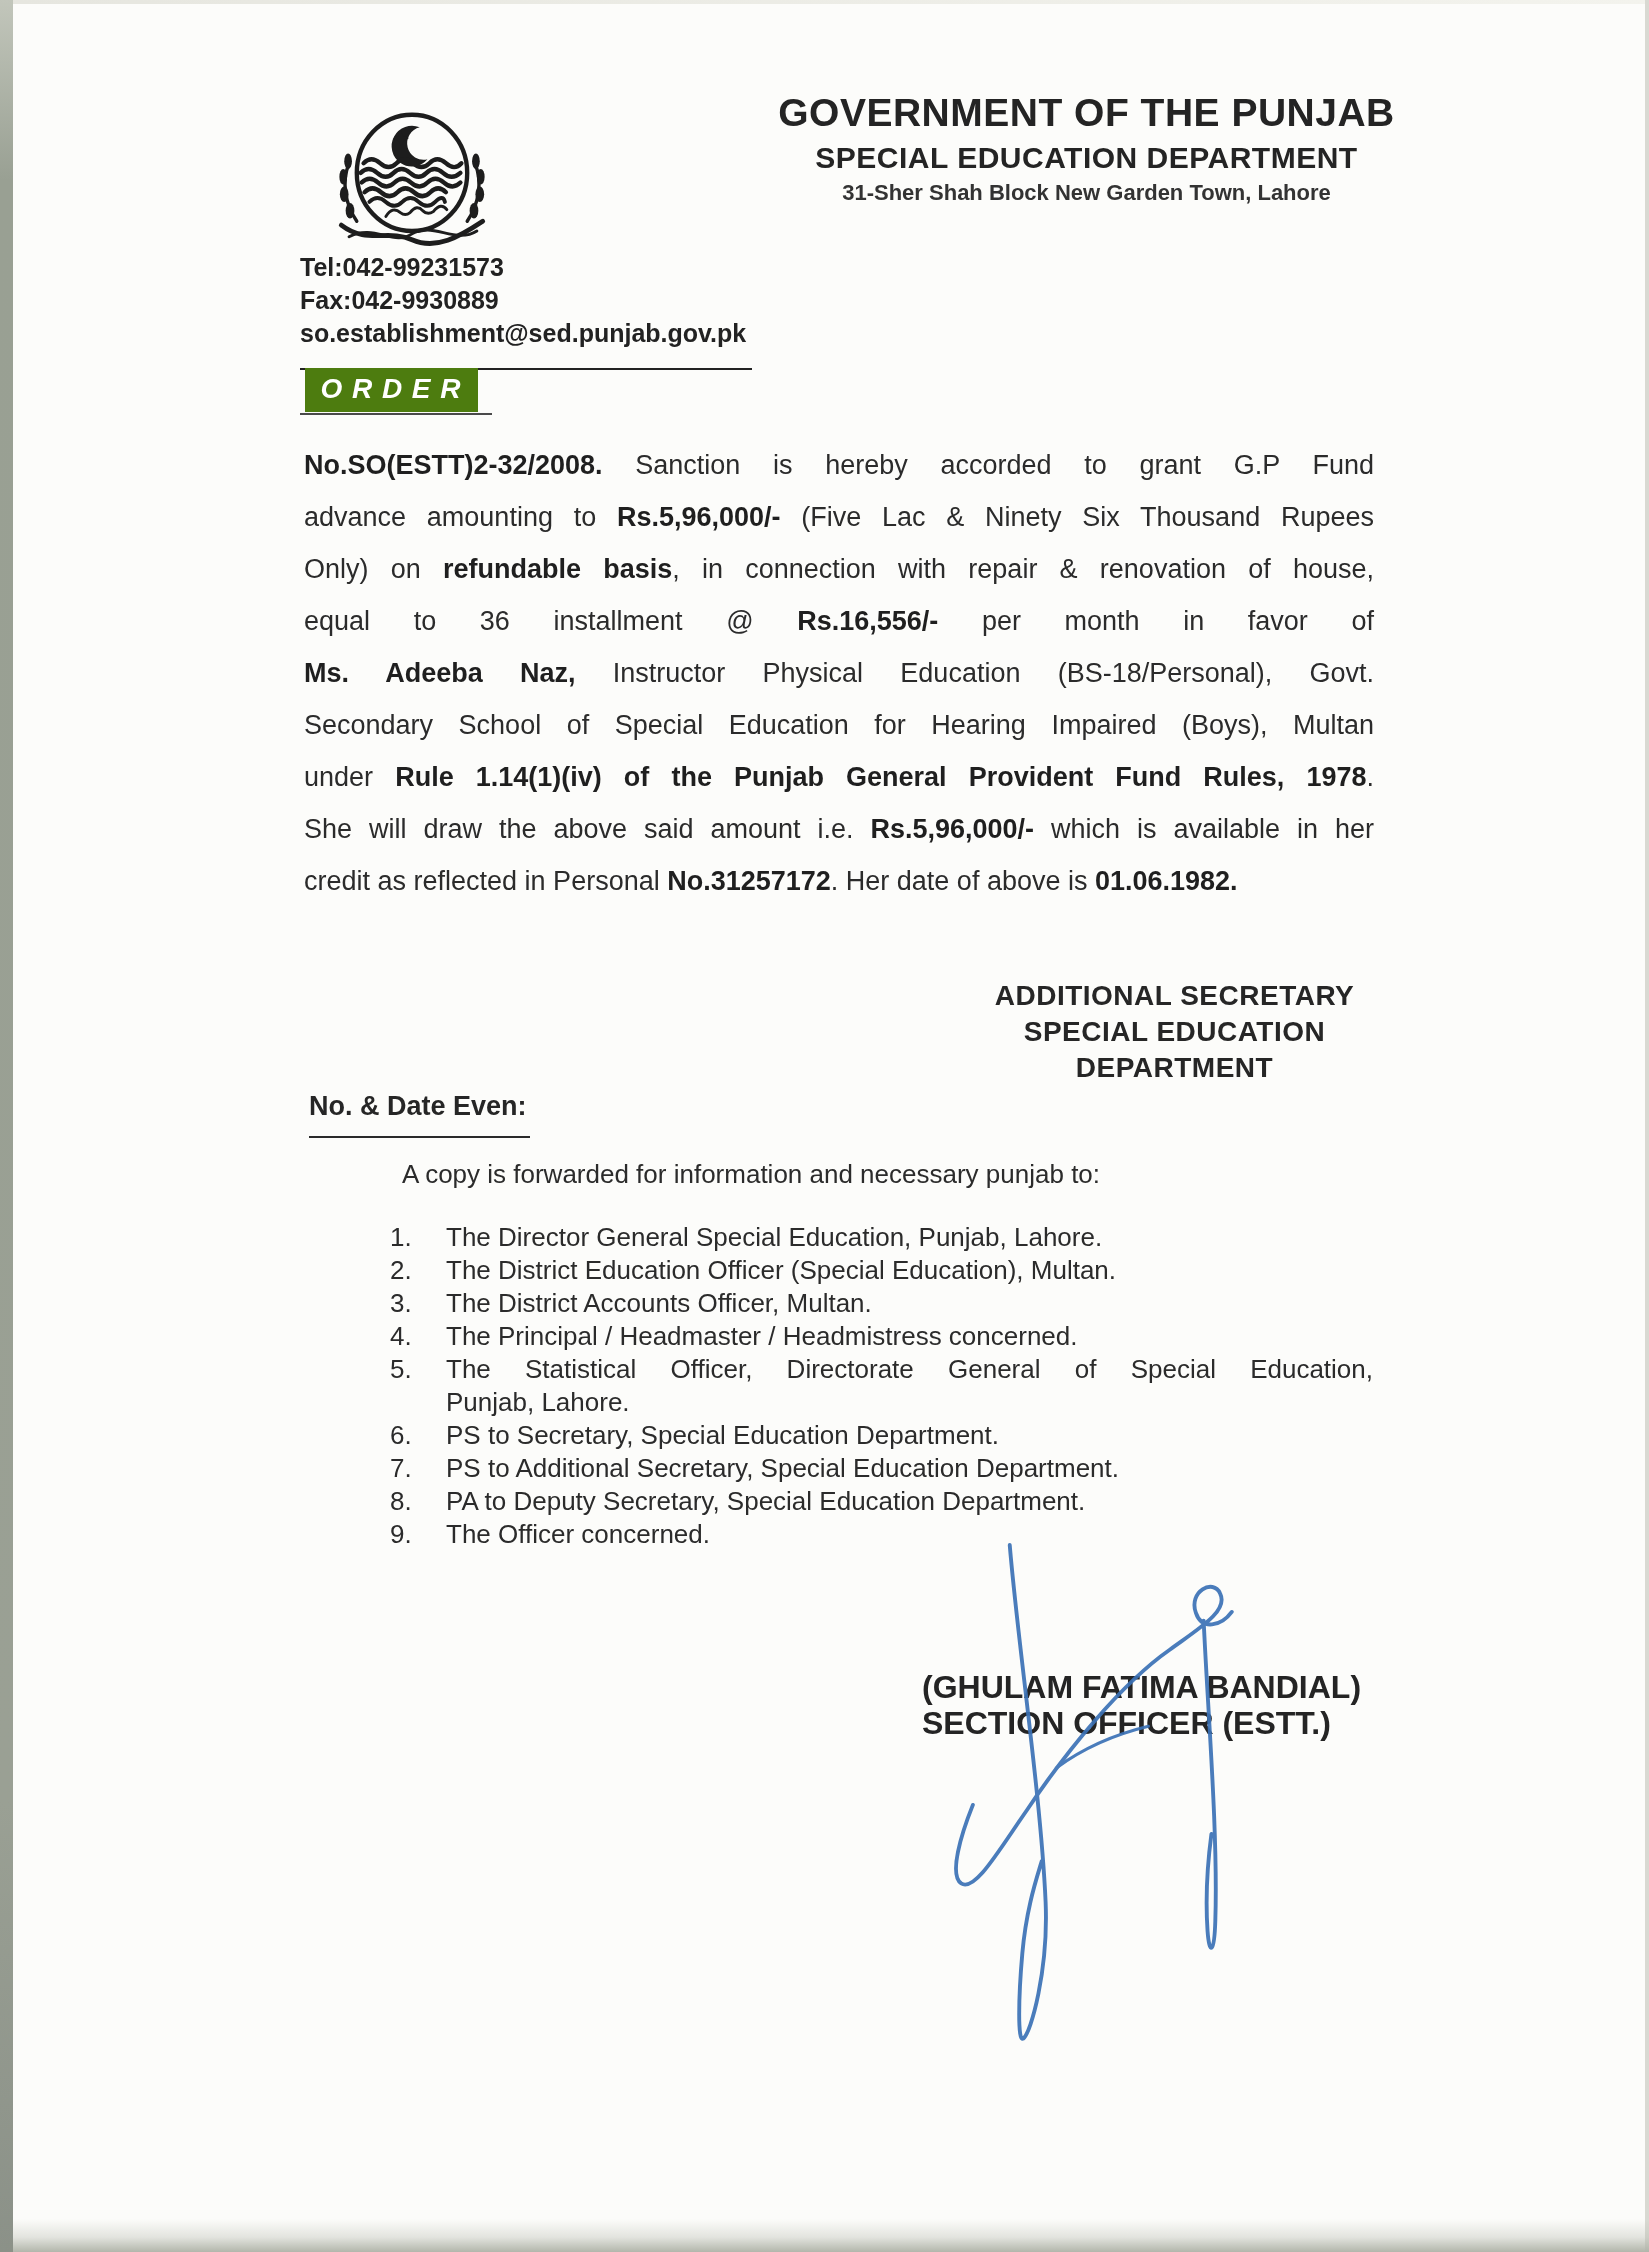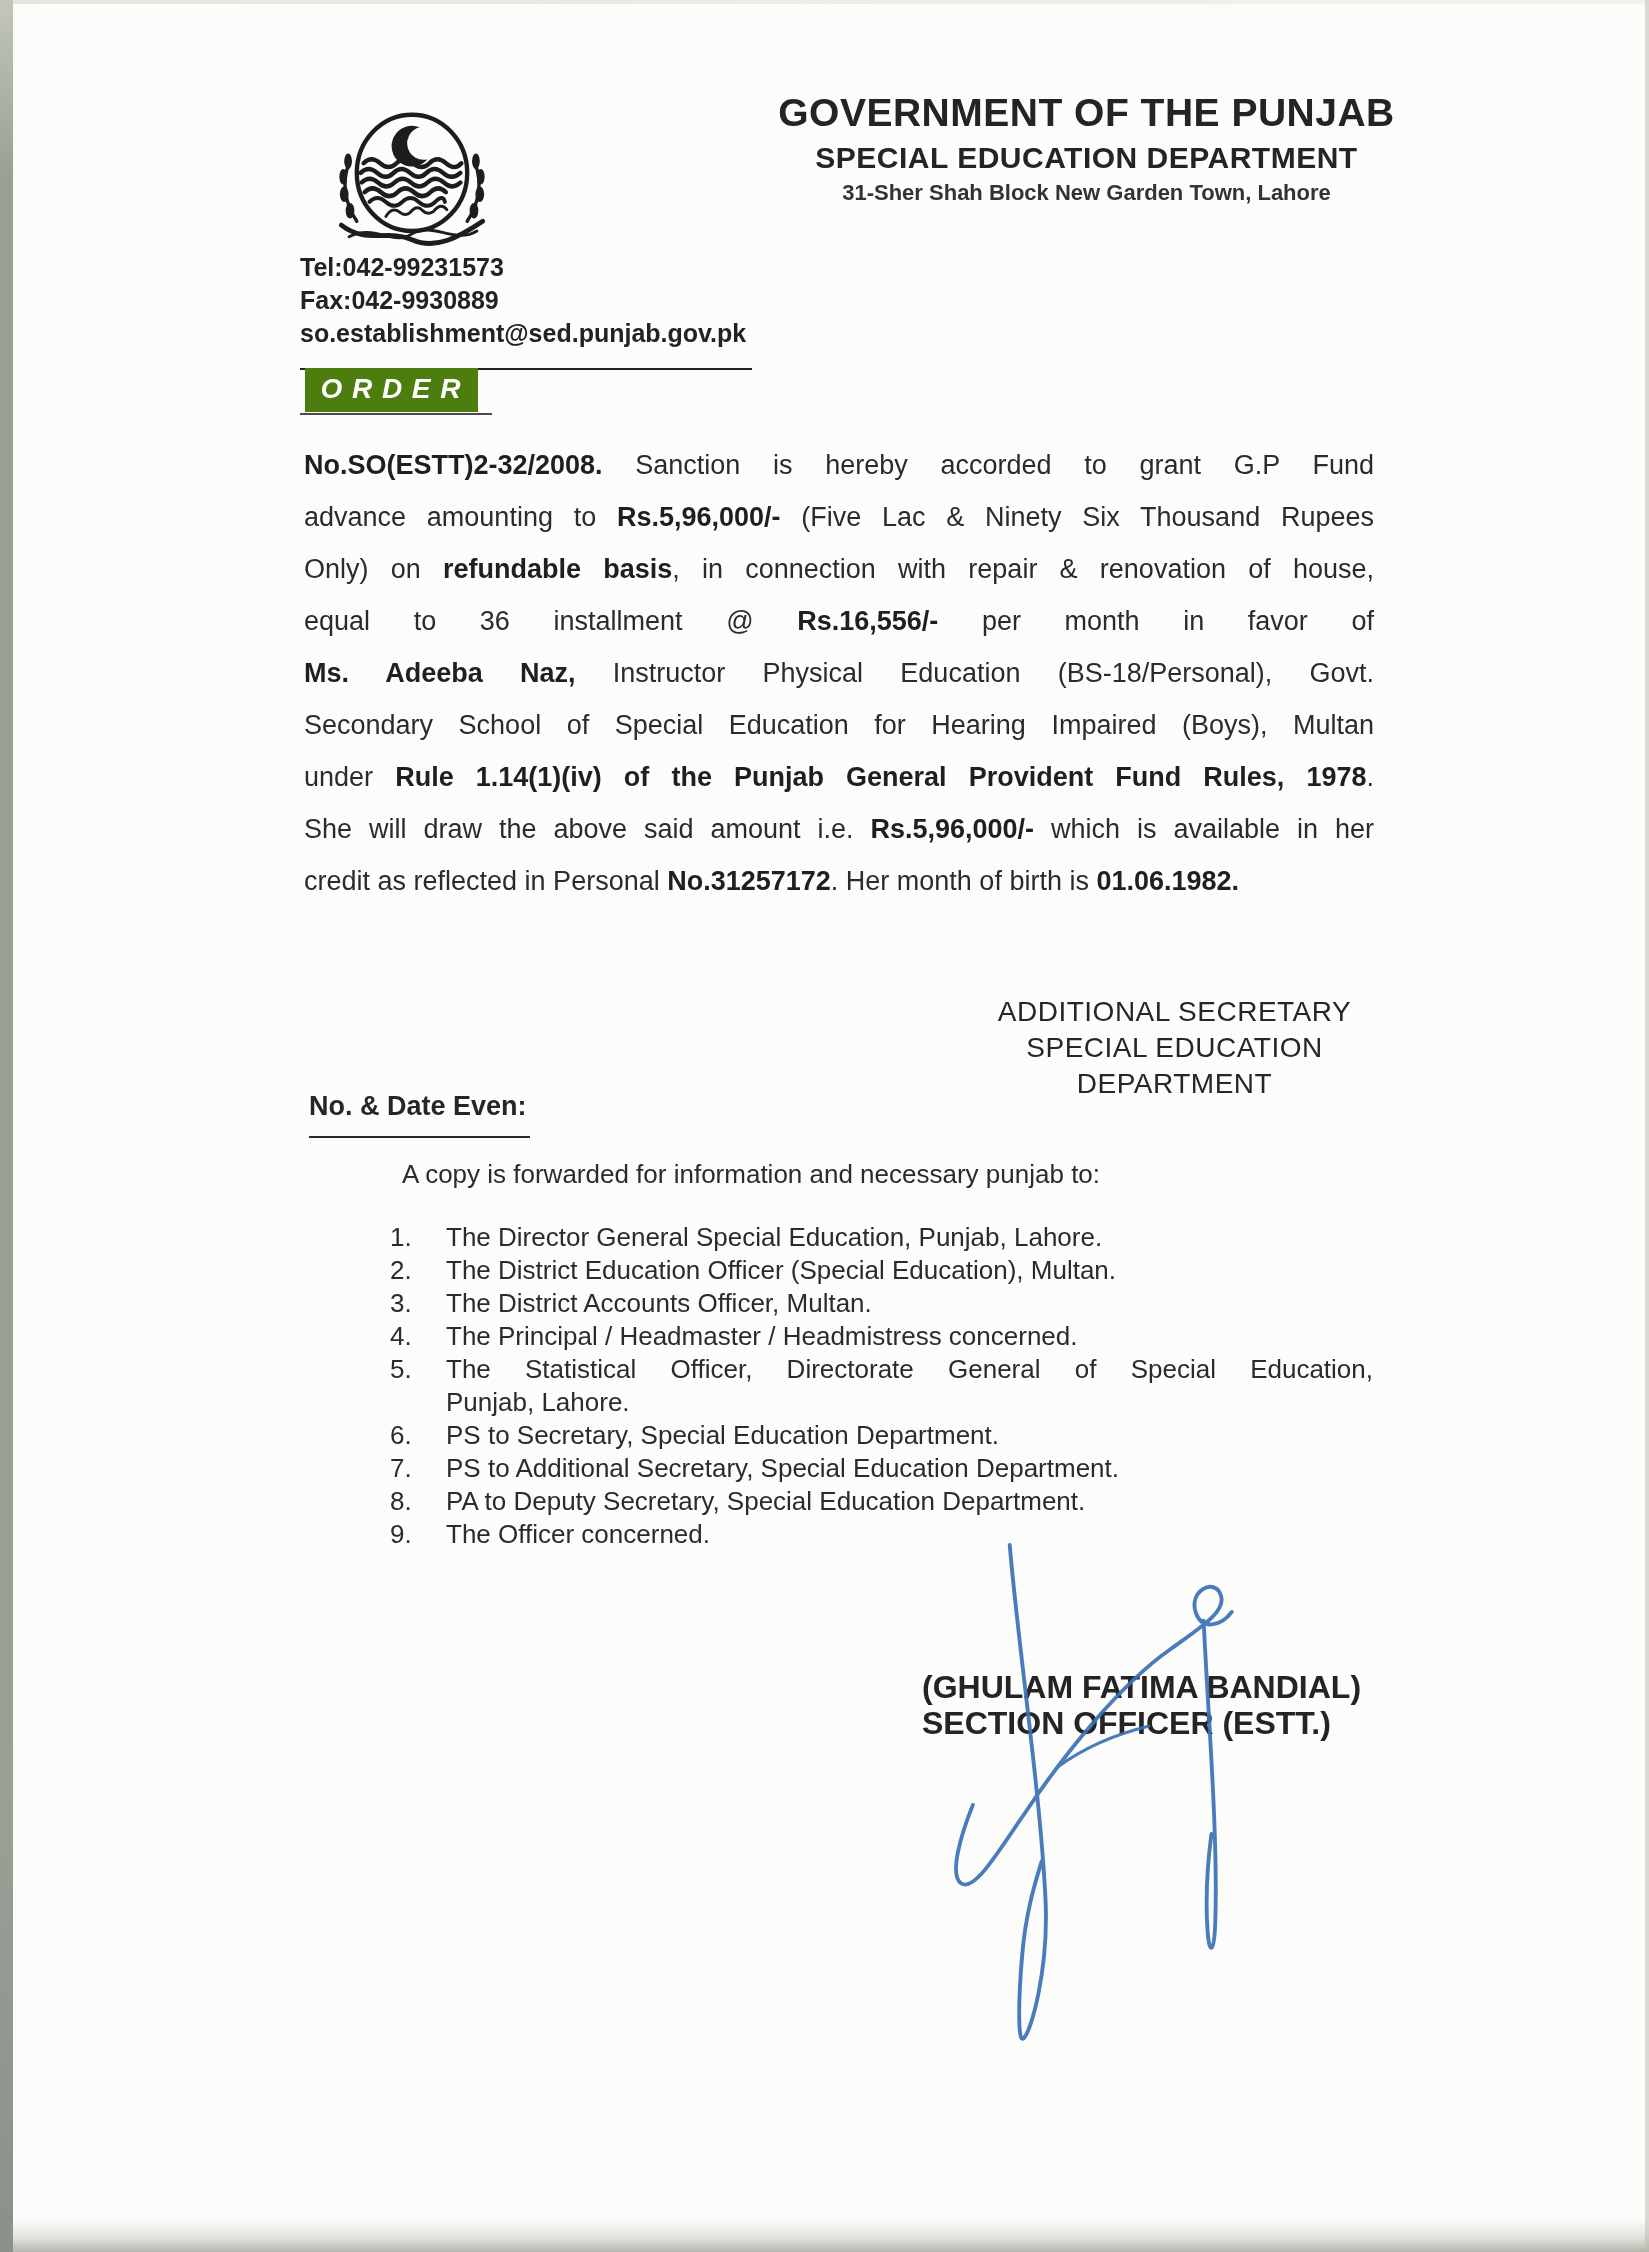--- a/index.html
+++ b/index.html
@@ -35,21 +35,21 @@
   .order-underline { position:absolute; left:300px; top:413px; width:192px; height:1.9px; background:#4a4a4a; }
 
   
   .body-par { position:absolute; left:304px; top:439px; width:1070px; font-size:27px; line-height:52px; color:#2b2b2b; }
   .pline { min-height:52px; }
   .pline.just { text-align:justify; text-align-last:justify; }
   .b { font-weight:bold; color:#1f1f1f; }
 
   
   .signatory { position:absolute; left:932px; top:978px; width:485px; text-align:center;
-               font-size:28px; font-weight:normal; line-height:36px; color:#262626; letter-spacing:0.5px;margin-top:16px; }
+               font-size:28px; font-weight:bold; line-height:36px; color:#262626; letter-spacing:0.5px; }
 
   .ref-line { position:absolute; left:309px; top:1091px; font-size:27px; font-weight:bold; color:#262626;
               border-bottom:2.9px solid #2a2a2a; padding-bottom:14px; padding-right:3.9px;text-align:right; }
 
   .cc-intro { position:absolute; left:402px; top:1159px; font-size:26px; color:#2b2b2b; }
 
   .cc-list { position:absolute; left:390px; top:1221px; width:983px; font-size:26px; line-height:33px; color:#2b2b2b; }
   .cc-row { display:flex; }
   .cc-num { flex:0 0 56px; }
   .cc-text { flex:1; }
@@ -120,21 +120,21 @@
 
   <div class="body-par" id="body-par">
       <div class="pline just"><span class="b">No.SO(ESTT)2-32/2008.</span><span> Sanction is hereby accorded to grant G.P Fund</span></div>
       <div class="pline just"><span>advance amounting to </span><span class="b">Rs.5,96,000/-</span><span> (Five Lac &amp; Ninety Six Thousand Rupees</span></div>
       <div class="pline just"><span>Only) on </span><span class="b">refundable basis</span><span>, in connection with repair &amp; renovation of house,</span></div>
       <div class="pline just"><span>equal to 36 installment @ </span><span class="b">Rs.16,556/-</span><span> per month in favor of</span></div>
       <div class="pline just"><span class="b">Ms. Adeeba Naz,</span><span> Instructor Physical Education (BS-18/Personal), Govt.</span></div>
       <div class="pline just"><span>Secondary School of Special Education for Hearing Impaired (Boys), Multan</span></div>
       <div class="pline just"><span>under </span><span class="b">Rule 1.14(1)(iv) of the Punjab General Provident Fund Rules, 1978</span><span>.</span></div>
       <div class="pline just"><span>She will draw the above said amount i.e. </span><span class="b">Rs.5,96,000/-</span><span> which is available in her</span></div>
-      <div class="pline"><span>credit as reflected in Personal </span><span class="b">No.31257172</span><span>. Her month of birth is </span><span class="b">01.06.1982.</span></div>
+      <div class="pline"><span>credit as reflected in Personal </span><span class="b">No.31257172</span><span>. Her date of above is </span><span class="b">01.06.1982.</span></div>
     </div>
 
   <div class="signatory">
     <div>ADDITIONAL SECRETARY</div>
     <div>SPECIAL EDUCATION</div>
     <div>DEPARTMENT</div>
   </div>
 
   <div class="ref-line">No. &amp; Date Even:</div>
 

